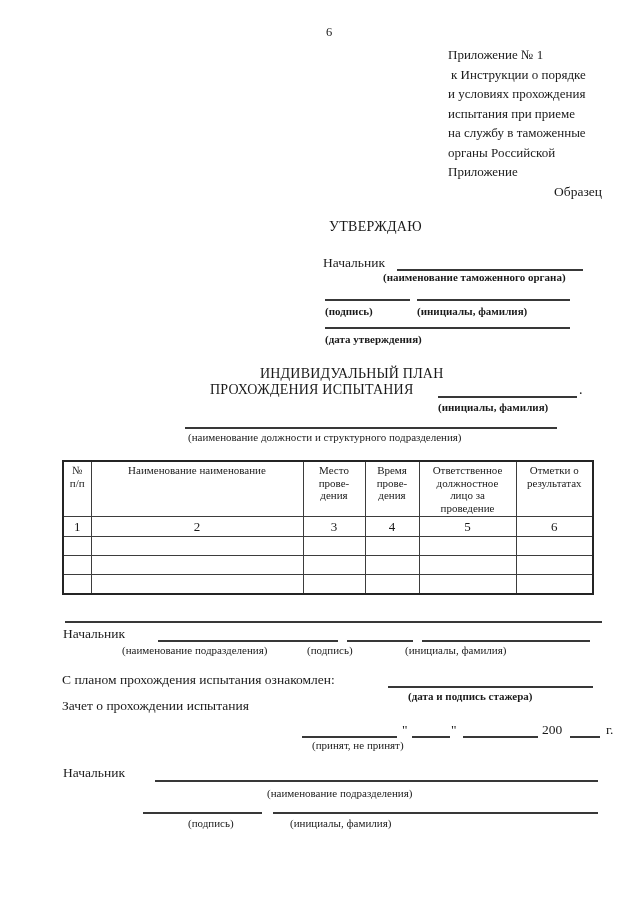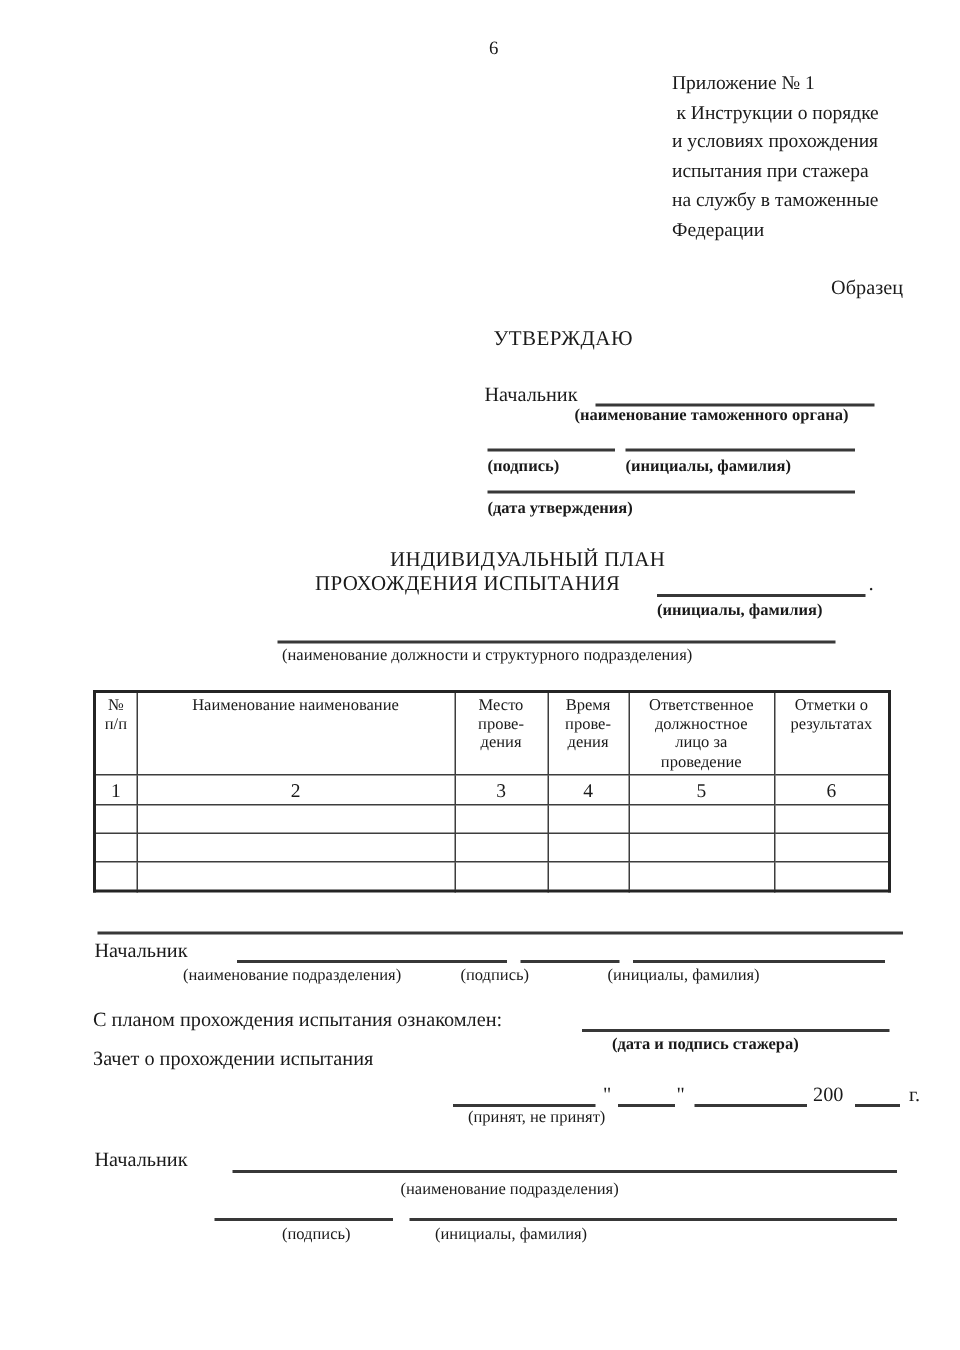--- a/index.html
+++ b/index.html
@@ -36,23 +36,24 @@
 <body>
 
 <div class="page">
 
   <div class="pagenum">6</div>
 
   <div class="appendix">
     <div>Приложение № 1</div>
     <div>к Инструкции о порядке</div>
     <div>и условиях прохождения</div>
-    <div>испытания при стажера</div>
+    <div>испытания при приеме</div>
     <div>на службу в таможенные</div>
-    <div>Федерации</div>
+    <div>органы Российской</div>
+    <div>Приложение</div>
   </div>
   <div class="obrazets">Образец</div>
 
   <div class="approve">УТВЕРЖДАЮ</div>
 
   <div class="txt" style="left:323px;top:255px;">Начальник</div>
   <div class="blank" style="left:397px;top:269px;width:186px;"></div>
   <div class="hint c" style="left:383px;top:271px;width:200px;">(наименование таможенного органа)</div>
 
   <div class="blank" style="left:325px;top:299px;width:85px;"></div>

